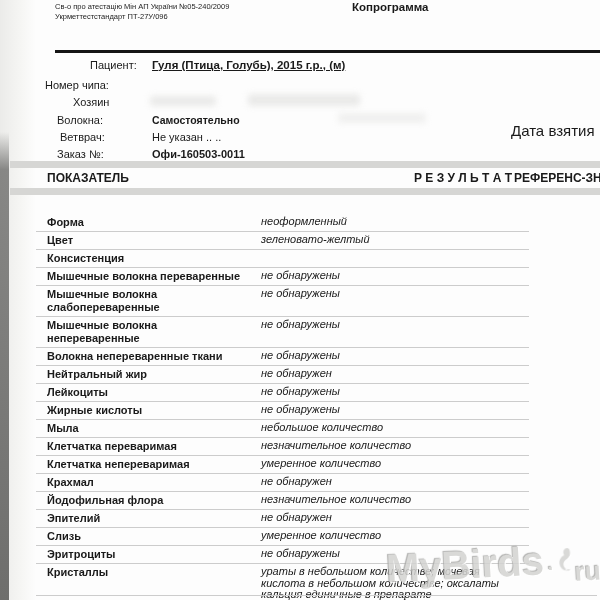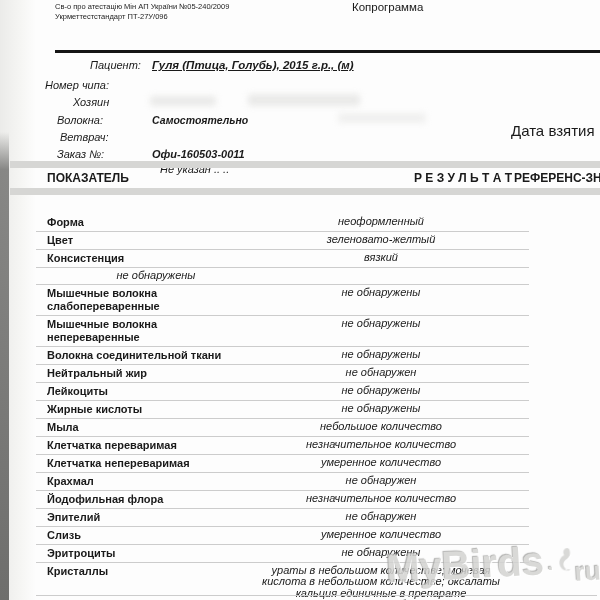--- a/index.html
+++ b/index.html
@@ -9,42 +9,42 @@
     font-family:"Liberation Sans","DejaVu Sans",sans-serif;
   }
   
   .left-band{position:absolute;left:0;top:0;width:36px;height:600px;
     background:linear-gradient(to right,#ebebe9,#f6f6f4 60%,#fdfdfd);}
   .left-dark-strip{position:absolute;left:0;top:132px;width:9px;height:468px;
     background:linear-gradient(to bottom,rgba(110,110,108,0),rgba(110,110,108,.8) 8%,#6e6e6c);}
   
   .cert-block{position:absolute;left:55px;top:2px;width:250px;
     font-size:7.5px;line-height:10px;color:#222;}
-  .doc-title{position:absolute;left:352px;top:1px;font-size:11.5px;font-weight:normal;}
+  .doc-title{position:absolute;left:352px;top:1px;font-size:11.5px;font-weight:bold;}
   .top-rule{position:absolute;left:55px;top:50px;width:545px;height:3px;background:#151515;}
   
-  .info-row{position:absolute;font-size:11px;white-space:nowrap;font-style:italic;}
+  .info-row{position:absolute;font-size:11px;white-space:nowrap;}
   .info-row .val{position:absolute;left:152px;top:0;}
   .v-bold{font-weight:bold;}
   .v-underline{text-decoration:underline;font-size:11.5px;}
   .date-taken{position:absolute;left:511px;top:122px;font-size:15px;white-space:nowrap;}
   .blob{position:absolute;background:#e0e0de;filter:blur(3px);opacity:.65;border-radius:2px;}
   
   .band{position:absolute;left:10px;width:590px;height:7px;background:#d6d6d4;}
   .thead{position:absolute;left:0;top:168px;width:600px;height:20px;font-weight:bold;font-size:12px;}
   .thead .c1{position:absolute;left:47px;top:3px;}
   .thead .c2{position:absolute;left:272px;top:3px;width:240px;text-align:right;}
   .thead .c3{position:absolute;left:514px;top:3px;white-space:nowrap;}
   
   .tbody{position:absolute;left:0;top:195px;width:532px;margin-top:19px;}
   .trow{display:flex;margin:0 3px 0 36px;border-bottom:1px solid #cccccc;
     padding:2px 0;align-items:flex-start;}
   .tname{width:225px;box-sizing:border-box;padding-left:11px;padding-right:18px;
     font-weight:bold;font-size:11px;line-height:13px;}
-  .tresult{width:240px;text-align:center;font-style:italic;font-size:11px;line-height:11.5px;}
+  .tresult{width:240px;font-style:italic;font-size:11px;line-height:11.5px;}
   
   .partial-row{position:absolute;left:36px;top:595px;width:561px;height:5px;
     border-top:1px solid #cccccc;overflow:hidden;}
   .partial-row .pname{position:absolute;left:11px;top:2px;font-weight:bold;font-size:11px;}
   .partial-row .presult{position:absolute;left:236px;top:2px;width:240px;text-align:center;
     font-style:italic;font-size:11px;}
   
   .watermark{position:absolute;left:386px;top:526px;width:214px;height:74px;
     transform:rotate(-3deg);display:flex;align-items:center;opacity:.85;
     color:#d3d3d1;text-shadow:1px 1px 0 #ffffff,-1px -1px 1px #a8a8a6;pointer-events:none;}
@@ -75,21 +75,21 @@
 </div>
 <div class="info-row" style="left:73px;top:96px;">
   <span>Хозяин</span>
 </div>
 <div class="info-row" style="left:57px;top:114px;">
   <span>Волокна:</span>
   <span class="val v-bold" style="left:95px;font-size:10.5px;text-align:right;">Самостоятельно</span>
 </div>
 <div class="info-row" style="left:60px;top:131px;">
   <span>Ветврач:</span>
-  <span class="val" style="left:100px;margin-top:32px;">Не указан .. ..</span>
+  <span class="val" style="left:92px;">Не указан .. ..</span>
 </div>
 <div class="info-row" style="left:57px;top:148px;">
   <span>Заказ №:</span>
   <span class="val v-bold" style="left:95px;">Офи-160503-0011</span>
 </div>
 <div class="date-taken">Дата взятия</div>
 
 <div class="blob" style="left:150px;top:96px;width:66px;height:10px;"></div>
 <div class="blob" style="left:248px;top:94px;width:112px;height:12px;"></div>
 <div class="blob" style="left:338px;top:113px;width:88px;height:10px;opacity:.45;"></div>
@@ -108,39 +108,39 @@
     <div class="tresult">неоформленный</div>
   </div>
 
   <div class="trow">
     <div class="tname">Цвет</div>
     <div class="tresult">зеленовато-желтый</div>
   </div>
 
   <div class="trow">
     <div class="tname">Консистенция</div>
-    <div class="tresult">вязкий</div>
-  </div>
-
-  <div class="trow">
+  </div>
+
+  <div class="trow">
+    <div class="tname">Мышечные волокна переваренные</div>
     <div class="tresult">не обнаружены</div>
   </div>
 
   <div class="trow">
     <div class="tname">Мышечные волокна слабопереваренные</div>
     <div class="tresult">не обнаружены</div>
   </div>
 
   <div class="trow">
     <div class="tname">Мышечные волокна непереваренные</div>
     <div class="tresult">не обнаружены</div>
   </div>
 
   <div class="trow">
-    <div class="tname">Волокна соединительной ткани</div>
+    <div class="tname">Волокна непереваренные ткани</div>
     <div class="tresult">не обнаружены</div>
   </div>
 
   <div class="trow">
     <div class="tname">Нейтральный жир</div>
     <div class="tresult">не обнаружен</div>
   </div>
 
   <div class="trow">
     <div class="tname">Лейкоциты</div>

